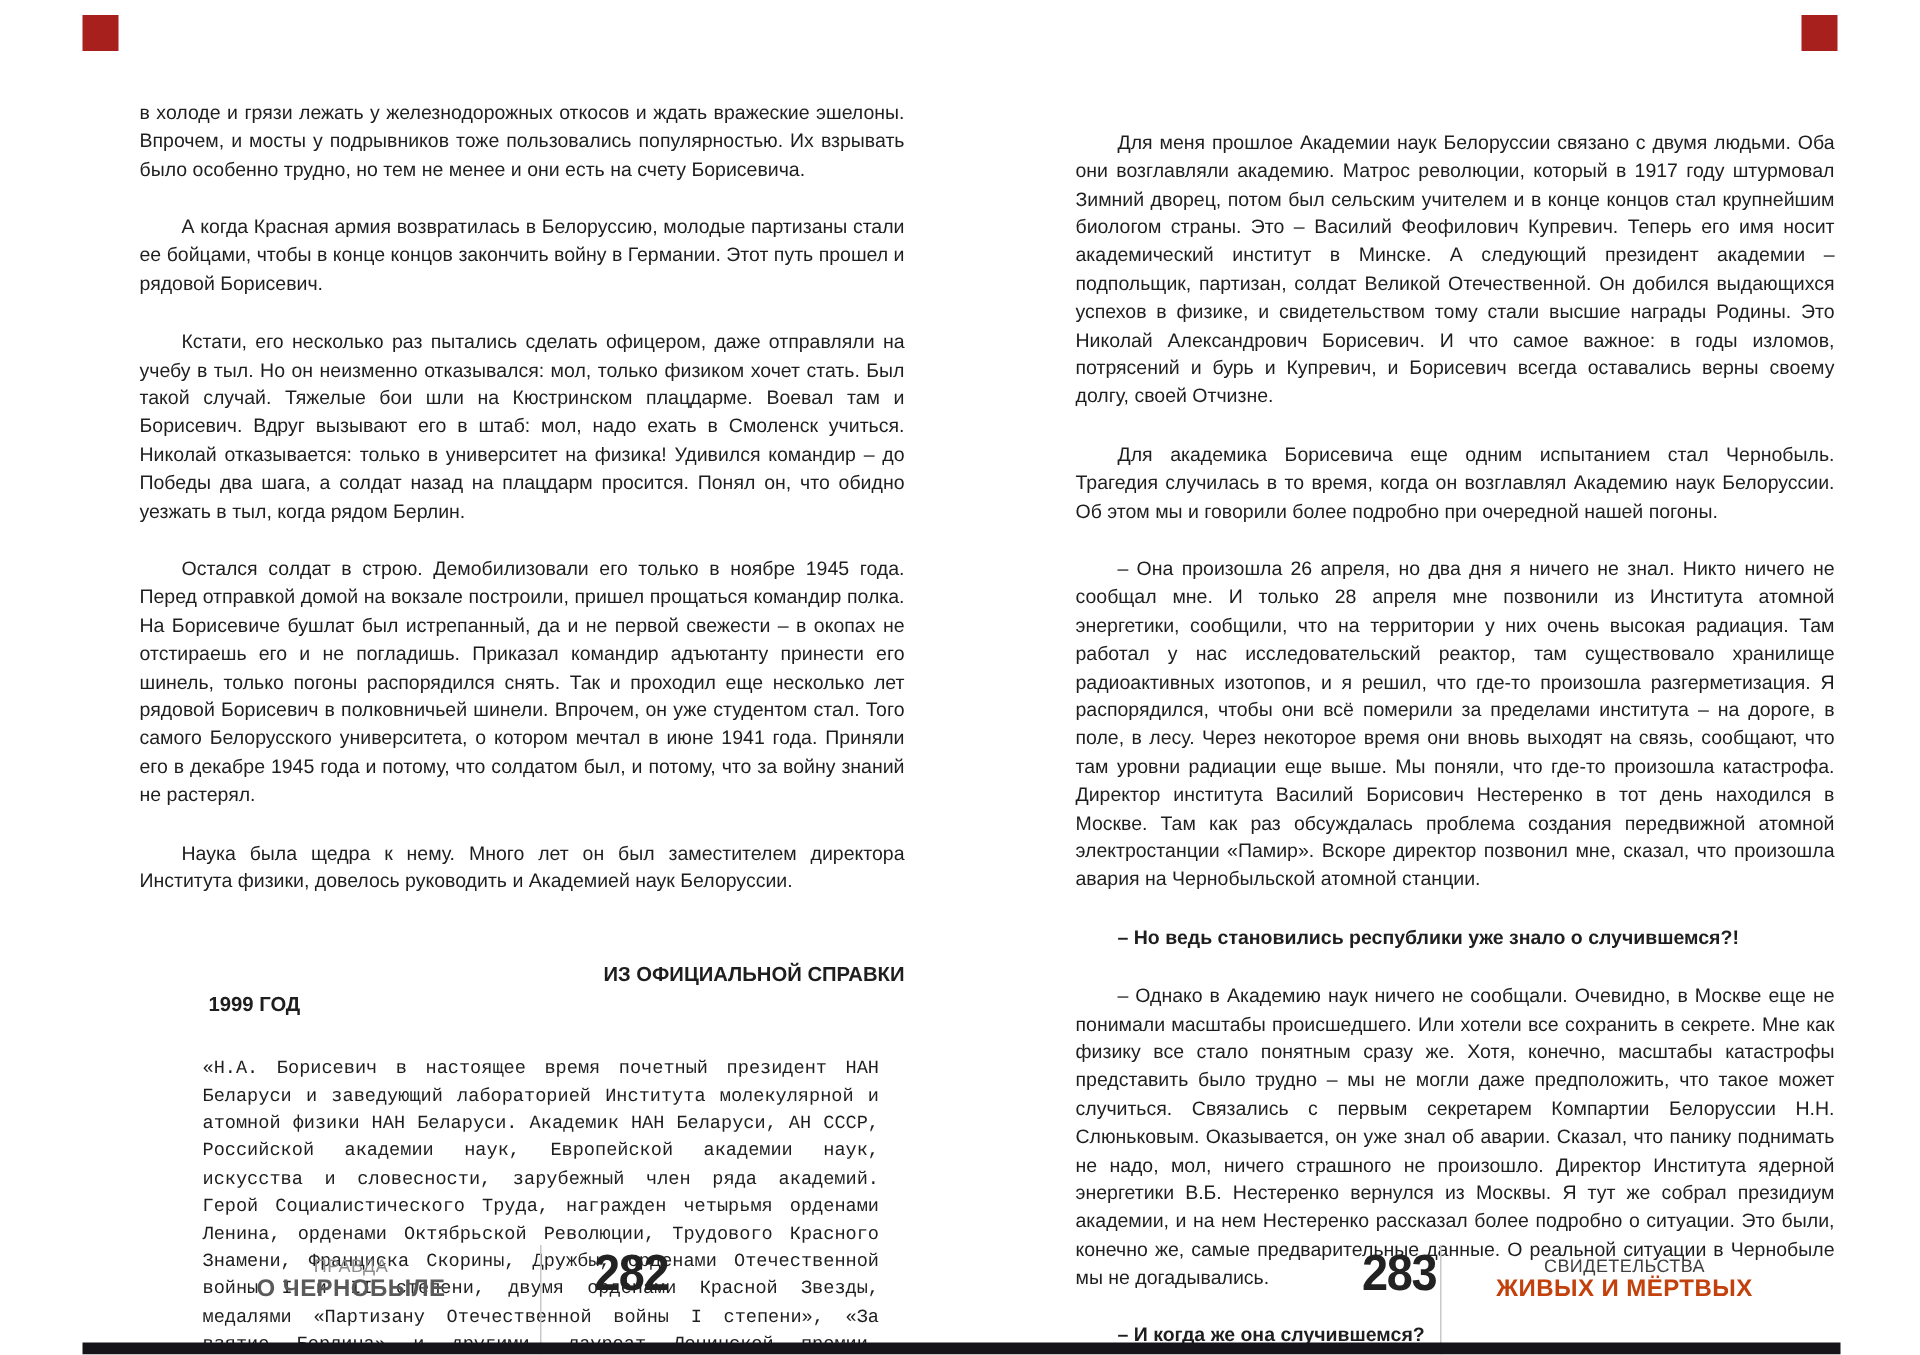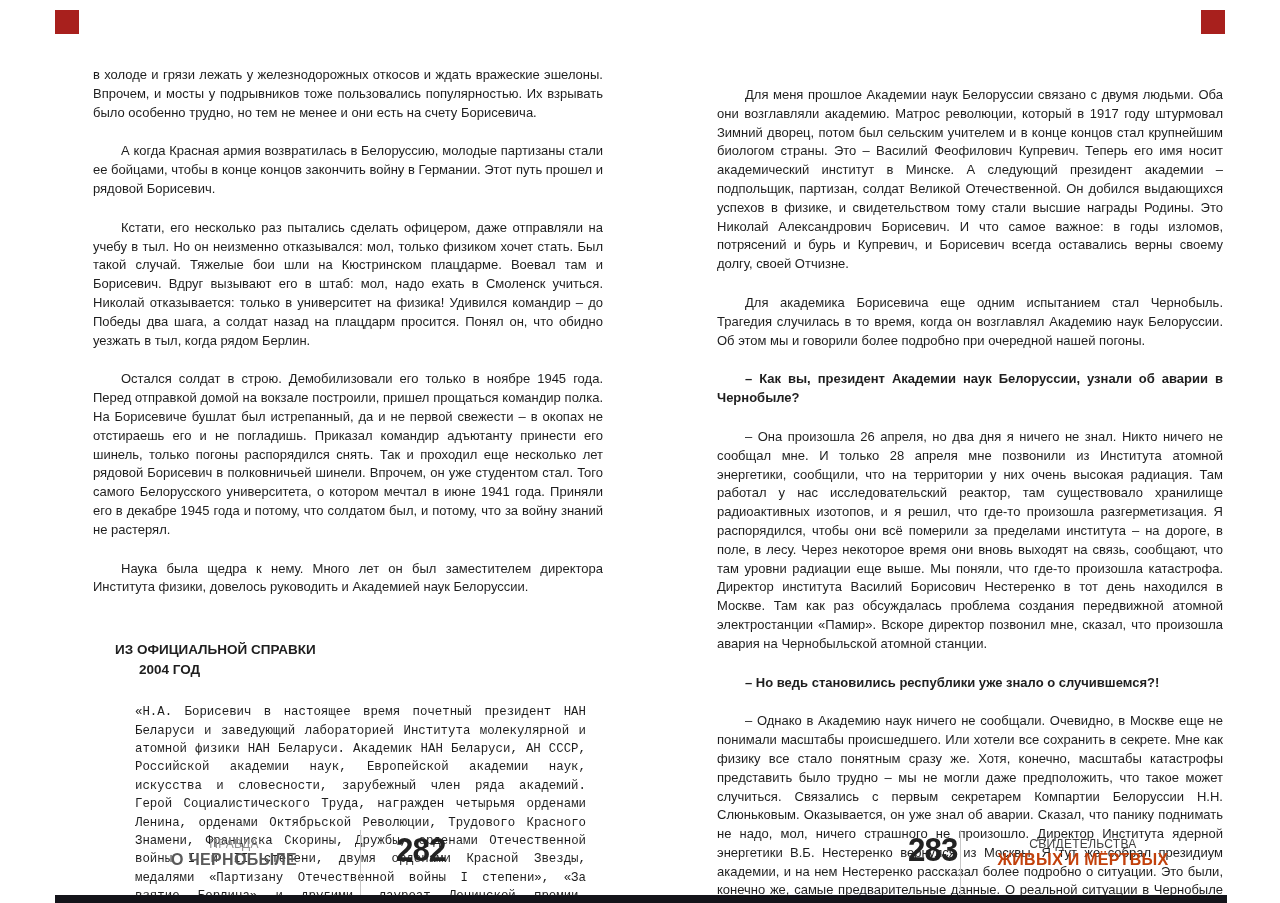--- a/index.html
+++ b/index.html
@@ -30,21 +30,21 @@
     font-size:13px;
     line-height:18.8px;
     text-align:justify;
     text-align-last:left;
     color:#1e1e1e;
   }
   p.ind  { text-indent:28px;margin-top:20px; }
   p.bold { font-weight:bold; }
 
   .note-block { margin-top:44px; }
-  .note-h1 { margin:0 0 0 22px; font-weight:bold; font-size:13.5px; line-height:18px; }
+  .note-h1 { margin:0 0 0 22px; font-weight:bold; font-size:13.5px; line-height:18px;text-align:right; }
   .note-h2 { margin:2px 0 0 46px; font-weight:bold; font-size:13.5px; line-height:18px; }
 
   .quote {
     margin:24px 17px 0 42px;
     font-size:12.4px;
     line-height:18.4px;
     text-align:justify;
     text-align-last:left;
     color:#1e1e1e;
     font-family:Liberation Mono, monospace;
@@ -83,29 +83,28 @@
 
 <div class="col col-left">
   <p class="body">в холоде и грязи лежать у железнодорожных откосов и ждать вражеские эшелоны. Впрочем, и мосты у подрывников тоже пользовались популярностью. Их взрывать было особенно трудно, но тем не менее и они есть на счету Борисевича.</p>
   <p class="body ind">А когда Красная армия возвратилась в Белоруссию, молодые партизаны стали ее бойцами, чтобы в конце концов закончить войну в Германии. Этот путь прошел и рядовой Борисевич.</p>
   <p class="body ind">Кстати, его несколько раз пытались сделать офицером, даже отправляли на учебу в тыл. Но он неизменно отказывался: мол, только физиком хочет стать. Был такой случай. Тяжелые бои шли на Кюстринском плацдарме. Воевал там и Борисевич. Вдруг вызывают его в штаб: мол, надо ехать в Смоленск учиться. Николай отказывается: только в университет на физика! Удивился командир – до Победы два шага, а солдат назад на плацдарм просится. Понял он, что обидно уезжать в тыл, когда рядом Берлин.</p>
   <p class="body ind">Остался солдат в строю. Демобилизовали его только в ноябре 1945 года. Перед отправкой домой на вокзале построили, пришел прощаться командир полка. На Борисевиче бушлат был истрепанный, да и не первой свежести – в окопах не отстираешь его и не погладишь. Приказал командир адъютанту принести его шинель, только погоны распорядился снять. Так и проходил еще несколько лет рядовой Борисевич в полковничьей шинели. Впрочем, он уже студентом стал. Того самого Белорусского университета, о котором мечтал в июне 1941 года. Приняли его в декабре 1945 года и потому, что солдатом был, и потому, что за войну знаний не растерял.</p>
   <p class="body ind">Наука была щедра к нему. Много лет он был заместителем директора Института физики, довелось руководить и Академией наук Белоруссии.</p>
 
   <div class="note-block">
     <p class="note-h1">ИЗ ОФИЦИАЛЬНОЙ СПРАВКИ</p>
-    <p class="note-h2">2004 ГОД</p>
+    <p class="note-h2">1999 ГОД</p>
     <p class="quote">«Н.А. Борисевич в настоящее время почетный президент НАН Беларуси и заведующий лабораторией Института молекулярной и атомной физики НАН Беларуси. Академик НАН Беларуси, АН СССР, Российской академии наук, Европейской академии наук, искусства и словесности, зарубежный член ряда академий. Герой Социалистического Труда, награжден четырьмя орденами Ленина, орденами Октябрьской Революции, Трудового Красного Знамени, Франциска Скорины, Дружбы, орденами Отечественной войны I и II степени, двумя орденами Красной Звезды, медалями «Партизану Отечественной войны I степени», «За взятие Берлина» и другими, лауреат Ленинской премии, Государственных премий СССР и Республики Беларусь».</p>
   </div>
 </div>
 
 <div class="col col-right">
   <p class="body ind">Для меня прошлое Академии наук Белоруссии связано с двумя людьми. Оба они возглавляли академию. Матрос революции, который в 1917 году штурмовал Зимний дворец, потом был сельским учителем и в конце концов стал крупнейшим биологом страны. Это – Василий Феофилович Купревич. Теперь его имя носит академический институт в Минске. А следующий президент академии – подпольщик, партизан, солдат Великой Отечественной. Он добился выдающихся успехов в физике, и свидетельством тому стали высшие награды Родины. Это Николай Александрович Борисевич. И что самое важное: в годы изломов, потрясений и бурь и Купревич, и Борисевич всегда оставались верны своему долгу, своей Отчизне.</p>
   <p class="body ind">Для академика Борисевича еще одним испытанием стал Чернобыль. Трагедия случилась в то время, когда он возглавлял Академию наук Белоруссии. Об этом мы и говорили более подробно при очередной нашей погоны.</p>
-  <p class="body ind bold">– Как вы, президент Академии наук Белоруссии, узнали об аварии в Чернобыле?</p>
   <p class="body ind">– Она произошла 26 апреля, но два дня я ничего не знал. Никто ничего не сообщал мне. И только 28 апреля мне позвонили из Института атомной энергетики, сообщили, что на территории у них очень высокая радиация. Там работал у нас исследовательский реактор, там существовало хранилище радиоактивных изотопов, и я решил, что где-то произошла разгерметизация. Я распорядился, чтобы они всё померили за пределами института – на дороге, в поле, в лесу. Через некоторое время они вновь выходят на связь, сообщают, что там уровни радиации еще выше. Мы поняли, что где-то произошла катастрофа. Директор института Василий Борисович Нестеренко в тот день находился в Москве. Там как раз обсуждалась проблема создания передвижной атомной электростанции «Памир». Вскоре директор позвонил мне, сказал, что произошла авария на Чернобыльской атомной станции.</p>
   <p class="body ind bold">– Но ведь становились республики уже знало о случившемся?!</p>
   <p class="body ind">– Однако в Академию наук ничего не сообщали. Очевидно, в Москве еще не понимали масштабы происшедшего. Или хотели все сохранить в секрете. Мне как физику все стало понятным сразу же. Хотя, конечно, масштабы катастрофы представить было трудно – мы не могли даже предположить, что такое может случиться. Связались с первым секретарем Компартии Белоруссии Н.Н. Слюньковым. Оказывается, он уже знал об аварии. Сказал, что панику поднимать не надо, мол, ничего страшного не произошло. Директор Института ядерной энергетики В.Б. Нестеренко вернулся из Москвы. Я тут же собрал президиум академии, и на нем Нестеренко рассказал более подробно о ситуации. Это были, конечно же, самые предварительные данные. О реальной ситуации в Чернобыле мы не догадывались.</p>
   <p class="body ind bold">– И когда же она случившемся?</p>
   <p class="body ind">– Пожалуй, лишь в первых числах мая. Хотя академия включилась в ликвидацию последствий аварии сразу же после заседания президиума. Точнее, мы начали анализировать ситуацию, так как слухи о происшедшем уже начали расползаться по республике, да и измерения, которые велись в наших научных центрах, становились все</p>
 </div>
 
 <div class="footer-label footer-left">
   <div class="l1">ПРАВДА</div>
   <div class="l2">О ЧЕРНОБЫЛЕ</div>

